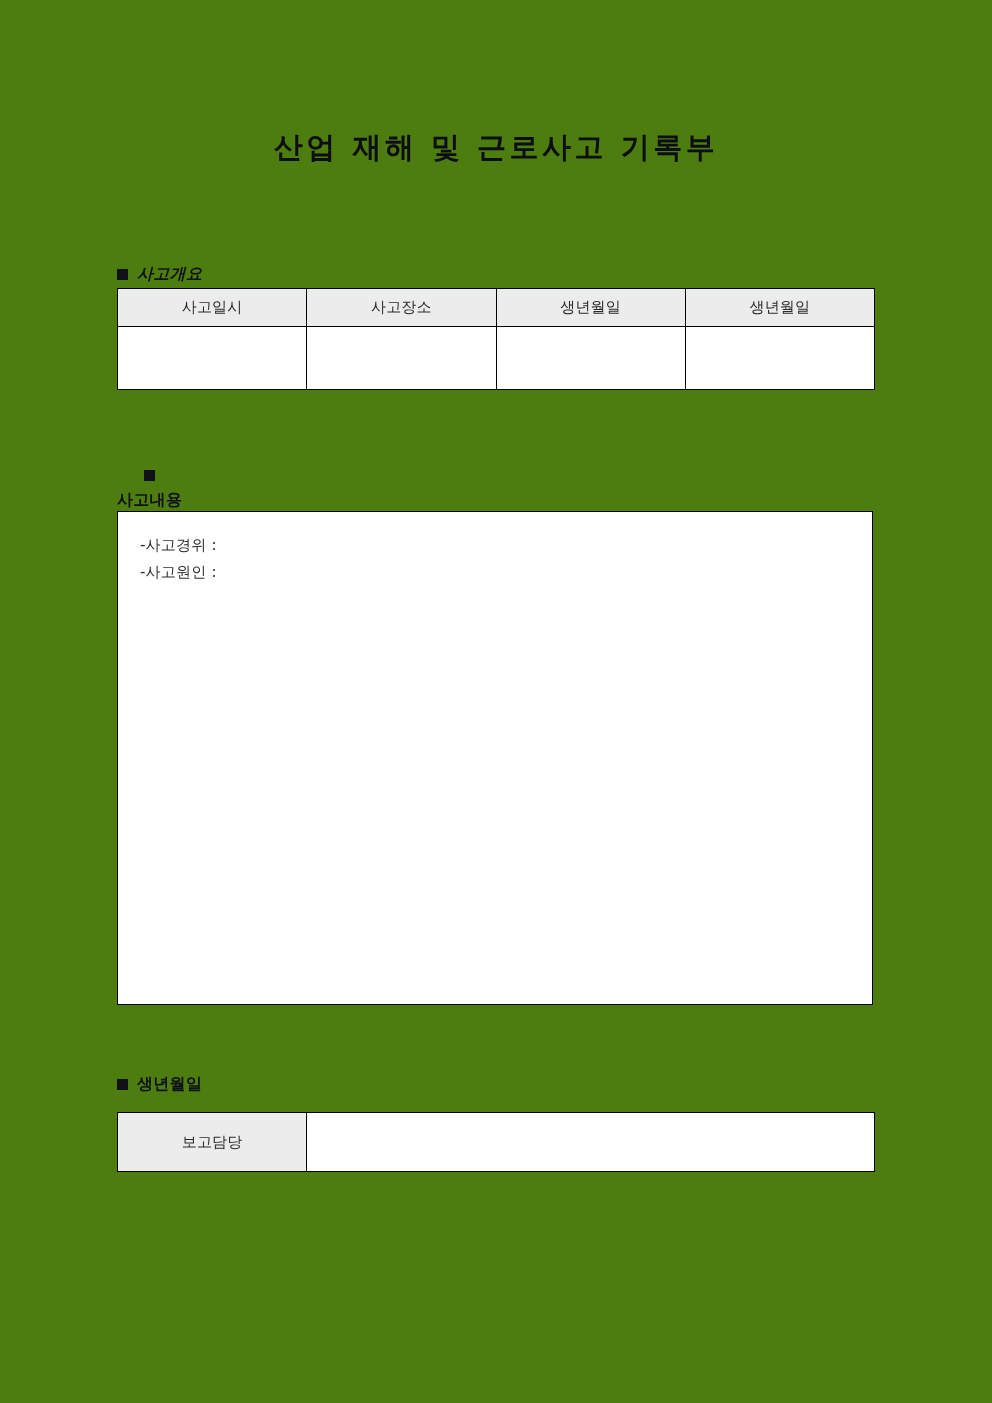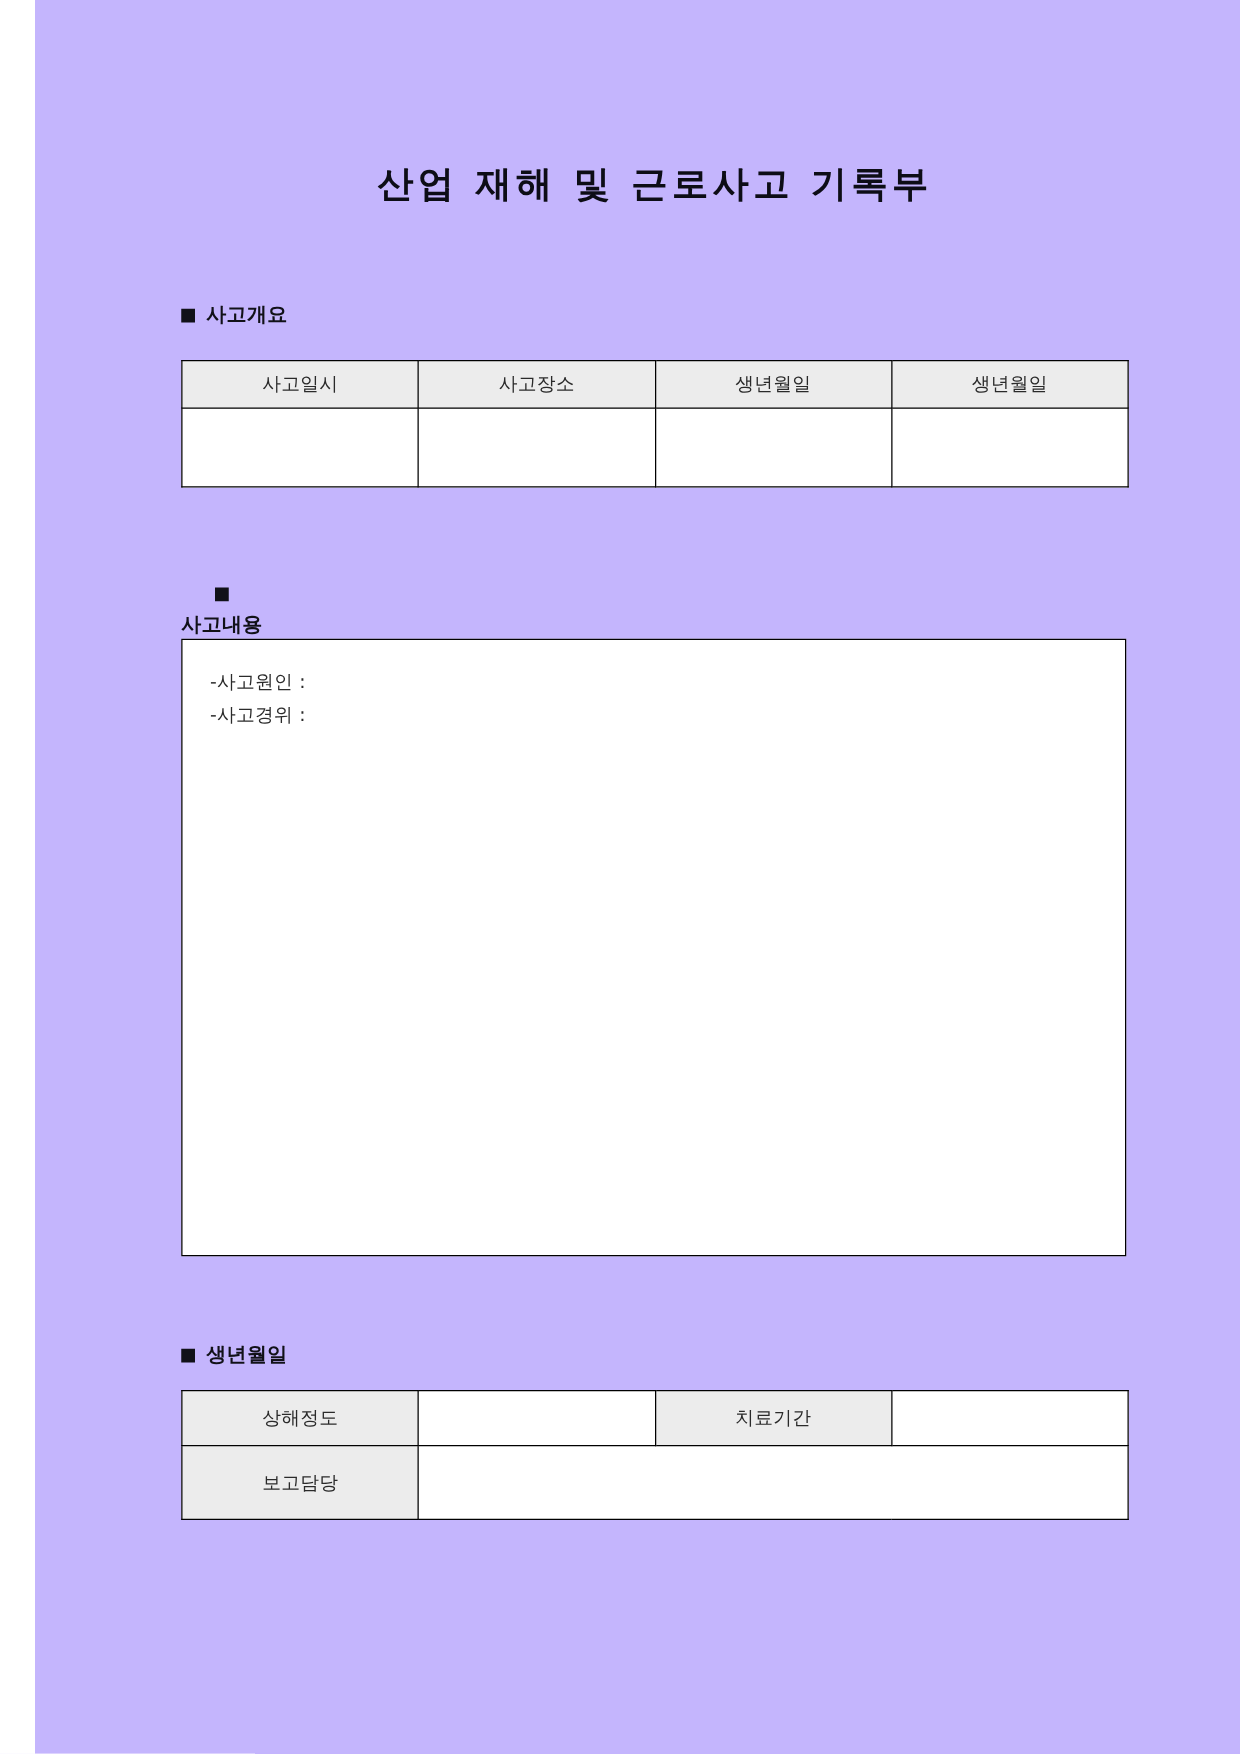--- a/index.html
+++ b/index.html
@@ -13,22 +13,21 @@
     height: 1403px;
     position: relative;
     font-family: "DejaVu Sans", "Liberation Sans", sans-serif;
     color: #1a1a1a;
     -webkit-font-smoothing: antialiased;
   }
 
   .page {
     position: absolute;
     inset: 0;
-    background: #c4b5fd;
-    margin-left: 28px;
+    background: #4d7c0f;
   }
 
   
   .doc-title {
     position: absolute;
     top: 130px;
     left: 0;
     width: 992px;
     text-align: center;
     font-size: 29px;
@@ -53,21 +52,21 @@
   }
   .bullet-square {
     width: 11px;
     height: 11px;
     background: #111118;
     display: inline-block;
     flex: 0 0 auto;
     position: relative;
     top: 0px;
   }
-  #sec-summary  { top: 242px; }
+  #sec-summary  { top: 264px; font-style: italic; }
   #sec-details  { top: 470px; flex-direction: column; }
   #sec-result   { top: 1074px; }
 
   
   .form-table {
     position: absolute;
     left: 117px;
     width: 758px;
     border-collapse: collapse;
     table-layout: fixed;
@@ -156,44 +155,38 @@
     </tbody>
   </table>
 
   <div class="section-head" id="sec-details">
     <span class="bullet-square"></span>
     <span>사고내용</span>
   </div>
 
   <div class="content-box">
     <div class="content-lines">
+      <div class="content-line">-사고경위 :</div>
       <div class="content-line">-사고원인 :</div>
-      <div class="content-line">-사고경위 :</div>
     </div>
   </div>
 
   <div class="section-head" id="sec-result">
     <span class="bullet-square"></span>
     <span>생년월일</span>
   </div>
 
   <table class="form-table" id="table-result">
     <colgroup>
       <col style="width:25%">
         <col style="width:25%">
         <col style="width:25%">
         <col style="width:25%">
     </colgroup>
     <tbody>
-      <tr class="row-one">
-        <td class="cell-label">상해정도</td>
-        <td class="cell-blank"></td>
-        <td class="cell-label">치료기간</td>
-        <td class="cell-blank"></td>
-      </tr>
       <tr class="row-two">
         <td class="cell-label">보고담당</td>
         <td class="cell-blank" colspan="3"></td>
       </tr>
     </tbody>
   </table>
 
 </div>
 
 </body></html>

